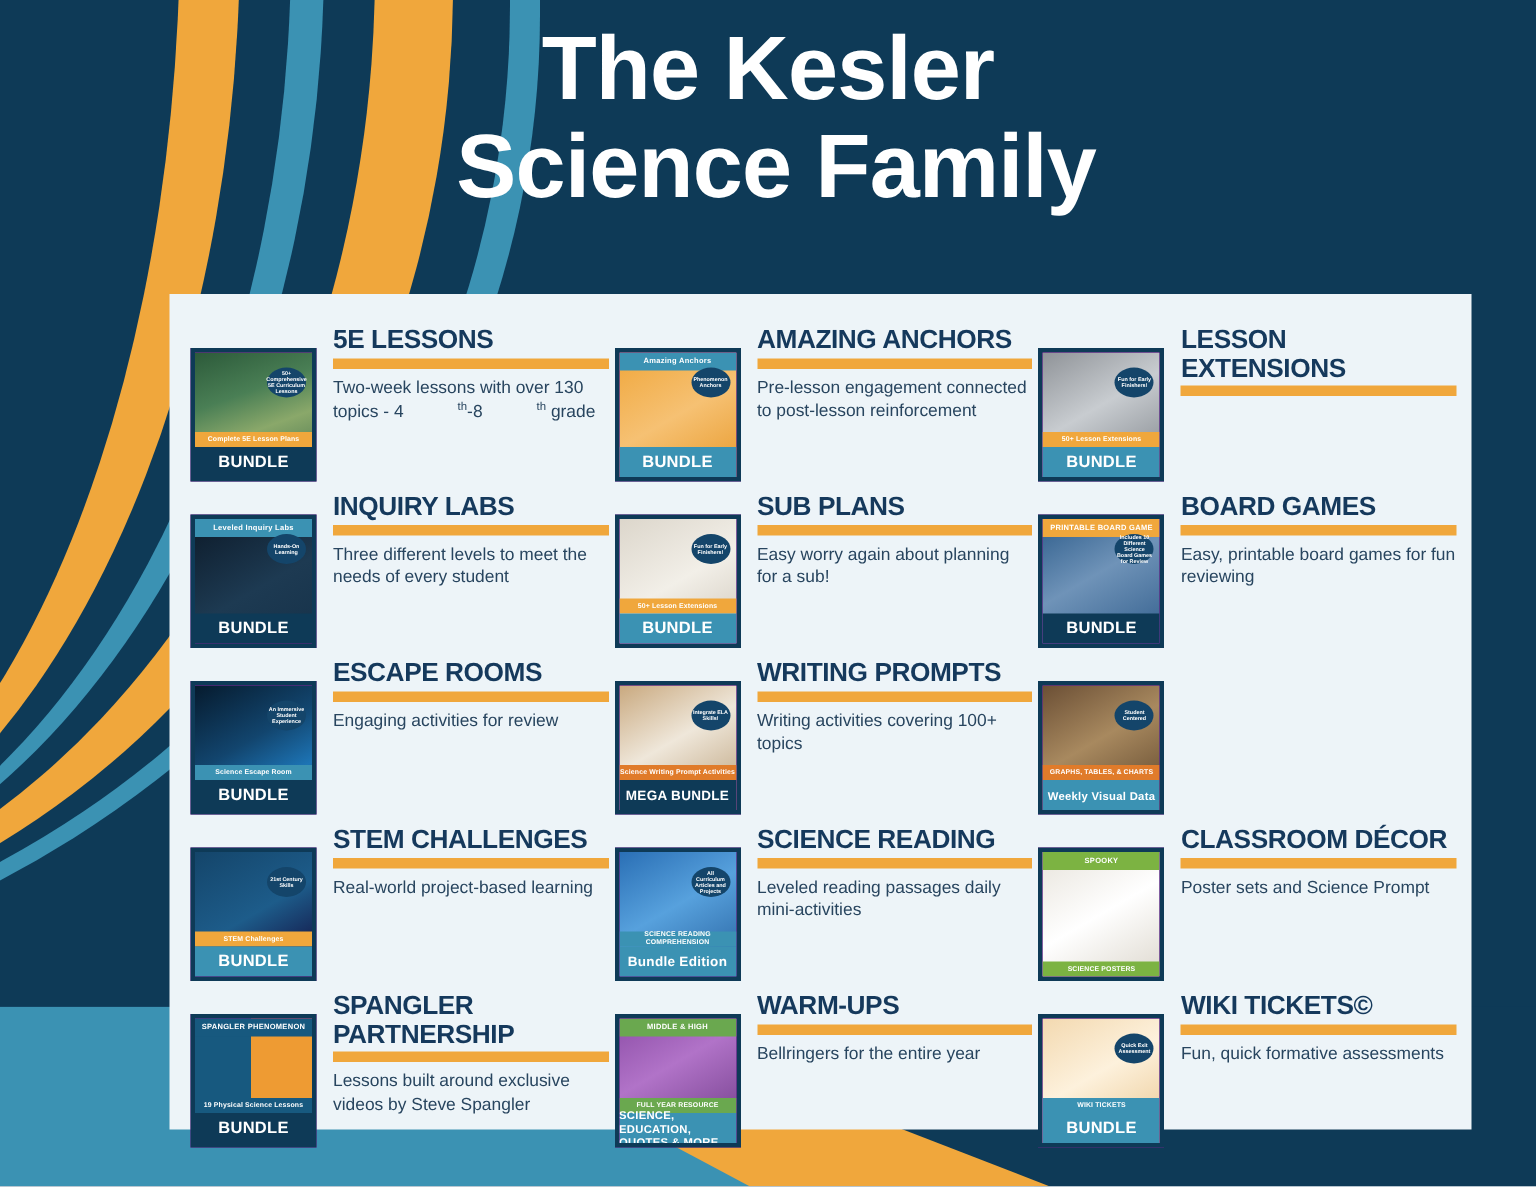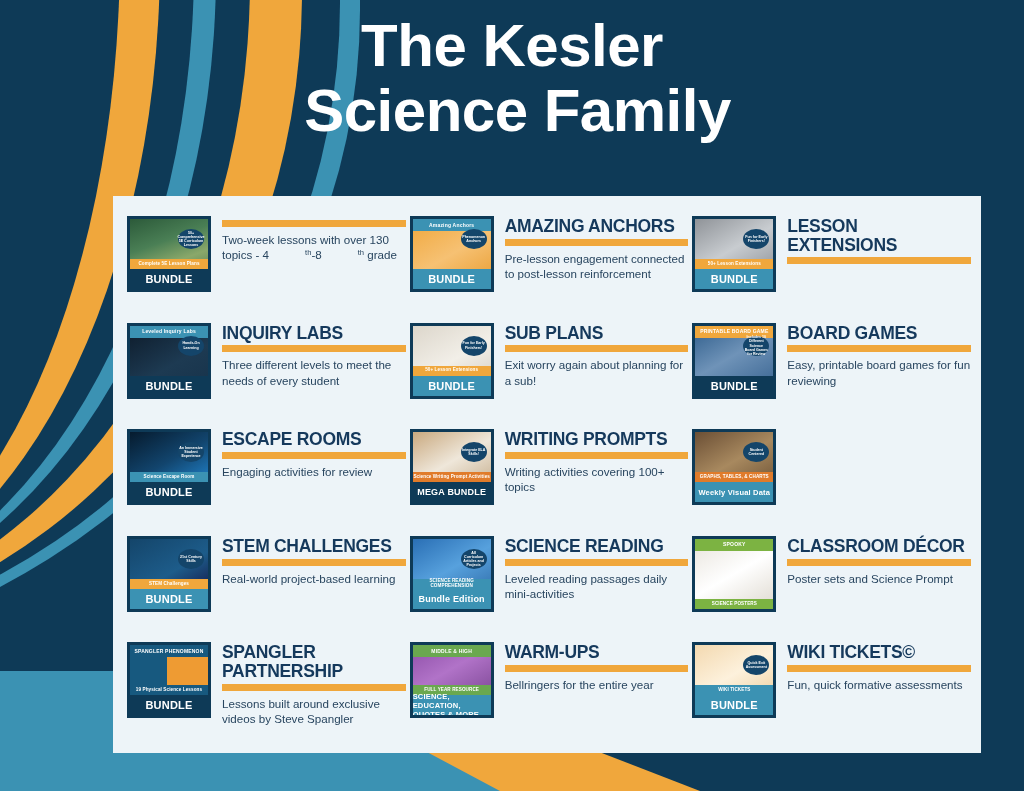--- a/index.html
+++ b/index.html
@@ -123,27 +123,27 @@
     grid-template-columns: 1fr 1fr 1fr;
     grid-template-rows: repeat(5, 1fr);
     height: 100%;
     column-gap: 4px;
   }
 
   .card { display: flex; align-items: flex-start; padding-top: 4px; }
 
   
   .thumb {
-    width: 84px; height: 76px;
+    width: 84px; height: 89px;
     flex: 0 0 84px;
     border: 3px solid #0e3a57;
     position: relative;
     overflow: hidden;
     background: #a21caf;
-    margin-top: 2px;
+    margin-top: 18px;
   }
   .thumb .art { position: absolute; inset: 0; }
   .thumb .toprib {
     position: absolute; left: 0; right: 0; top: 0;
     height: 12px;
     font-size: 5px; font-weight: 700; color: #ffffff;
     display: flex; align-items: center; justify-content: center;
     letter-spacing: .2px; text-align: center; line-height: 1;
     z-index: 3;
   }
@@ -220,20 +220,21 @@
   <div class="panel">
     <div class="grid" id="grid">
         <div class="card">
           <div class="thumb">
             <div class="art" style="background:linear-gradient(160deg,#2c5a3a 0%,#4a7f55 35%,#8aa86a 60%,#3d6b4a 100%)"></div>
             <div class="badge">50+ Comprehensive 5E Curriculum Lessons</div>
             <div class="subrib" style="background: rgb(240, 167, 60); bottom: 20px;">Complete 5E Lesson Plans</div>
             <div class="bundle ">BUNDLE</div>
           </div>
           <div class="ctext">
+            <div class="ctitle">5E LESSONS</div>
             <div class="rule"></div>
             <div class="cdesc"><span>Two-week lessons with over 130 topics - 4</span><sup>th</sup><span>-8</span><sup>th</sup><span> grade</span></div>
           </div>
         </div>
         <div class="card">
           <div class="thumb">
             <div class="art" style="background:linear-gradient(150deg,#f0a73c 0%,#f6c173 50%,#e89a2c 100%)"></div>
             <div class="toprib" style="background: rgb(59, 146, 179);">Amazing Anchors</div>
             <div class="badge">Phenomenon Anchors</div>
             <div class="bundle teal">BUNDLE</div>
@@ -272,21 +273,21 @@
         <div class="card">
           <div class="thumb">
             <div class="art" style="background:linear-gradient(150deg,#dcd6cb 0%,#f2efe8 50%,#cfc7ba 100%)"></div>
             <div class="badge">Fun for Early Finishers!</div>
             <div class="subrib" style="background: rgb(240, 167, 60); bottom: 20px;">50+ Lesson Extensions</div>
             <div class="bundle teal">BUNDLE</div>
           </div>
           <div class="ctext">
             <div class="ctitle">SUB PLANS</div>
             <div class="rule"></div>
-            <div class="cdesc">Exit worry again about planning for a sub!</div>
+            <div class="cdesc">Easy worry again about planning for a sub!</div>
           </div>
         </div>
         <div class="card">
           <div class="thumb">
             <div class="art" style="background:linear-gradient(150deg,#2f5e8c 0%,#6f93b8 45%,#335f8d 100%)"></div>
             <div class="toprib" style="background: rgb(240, 167, 60);">PRINTABLE BOARD GAME</div>
             <div class="badge">Includes 10 Different Science Board Games for Review</div>
             <div class="bundle ">BUNDLE</div>
           </div>
           <div class="ctext">

